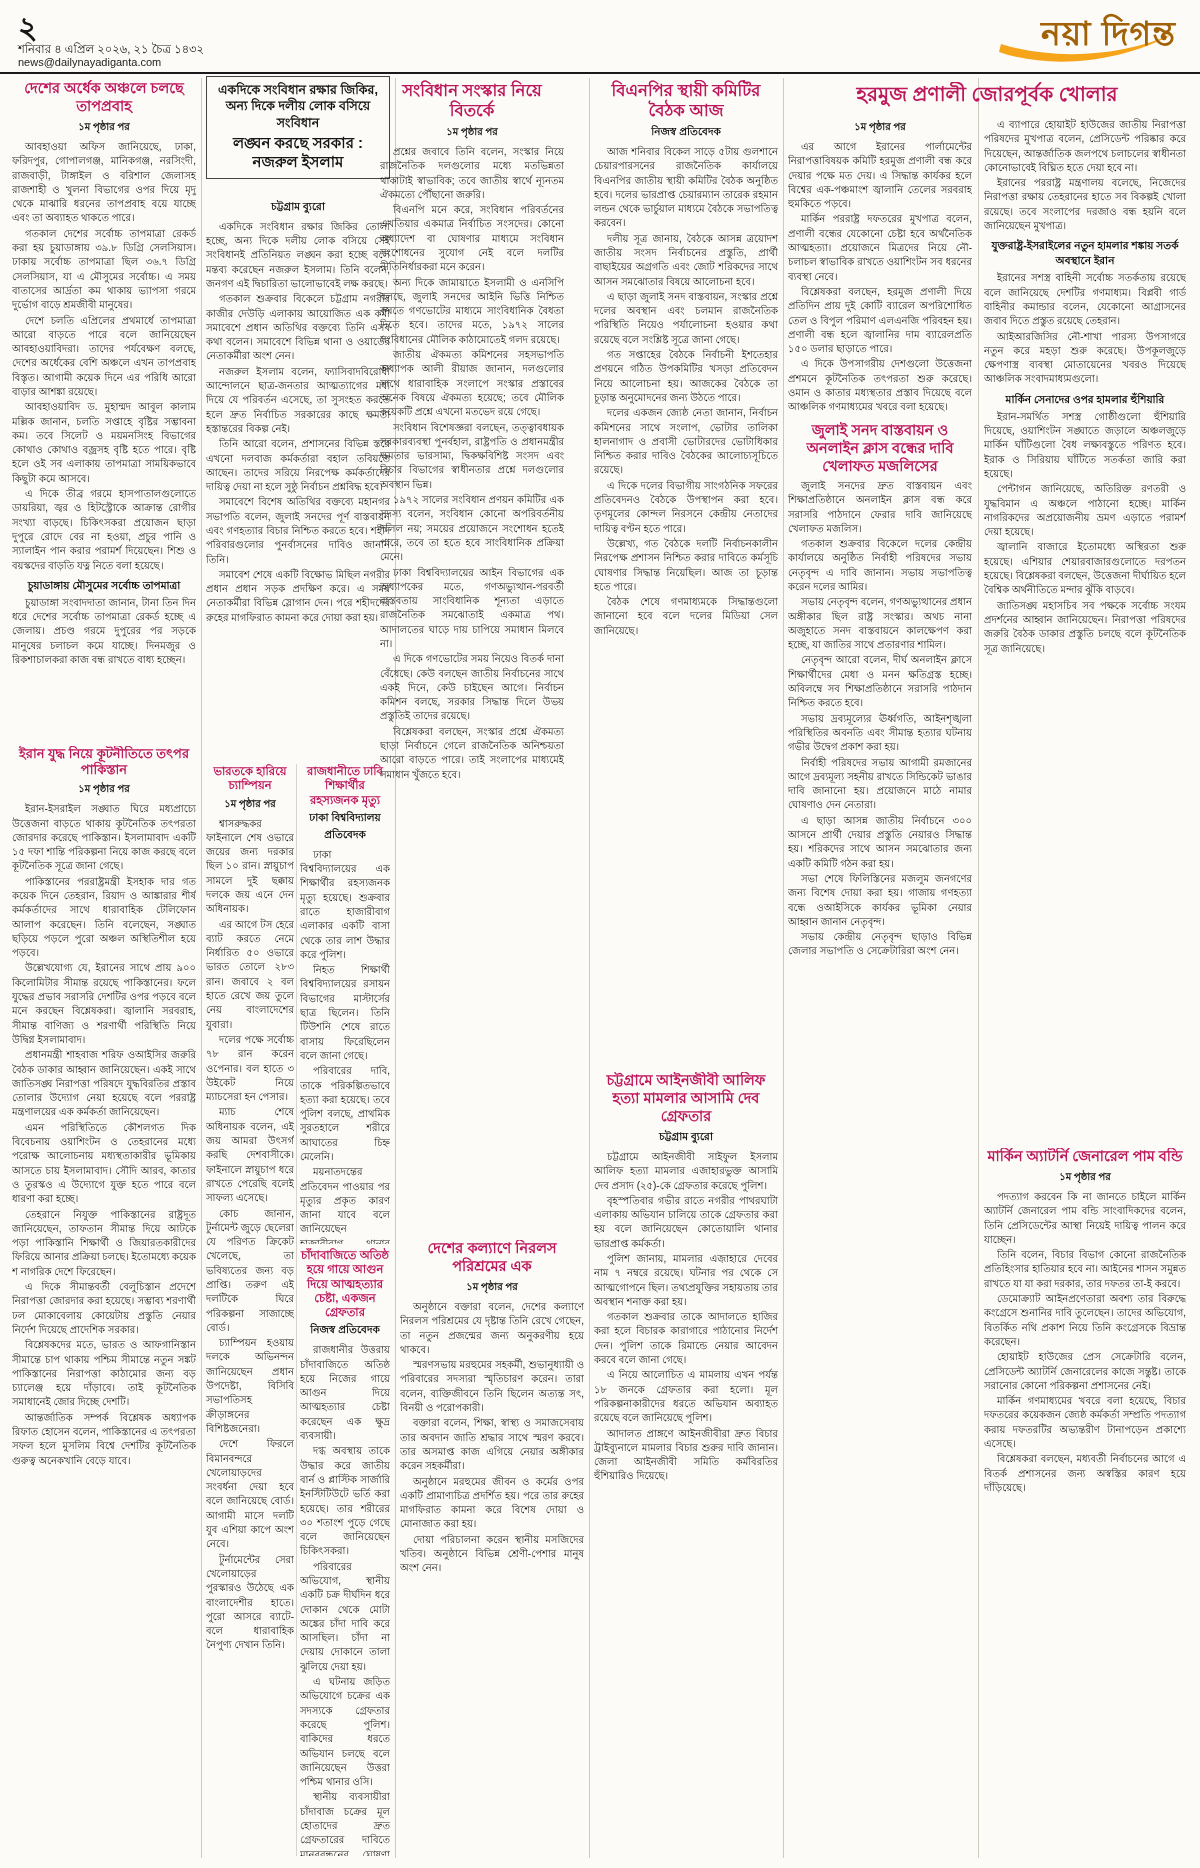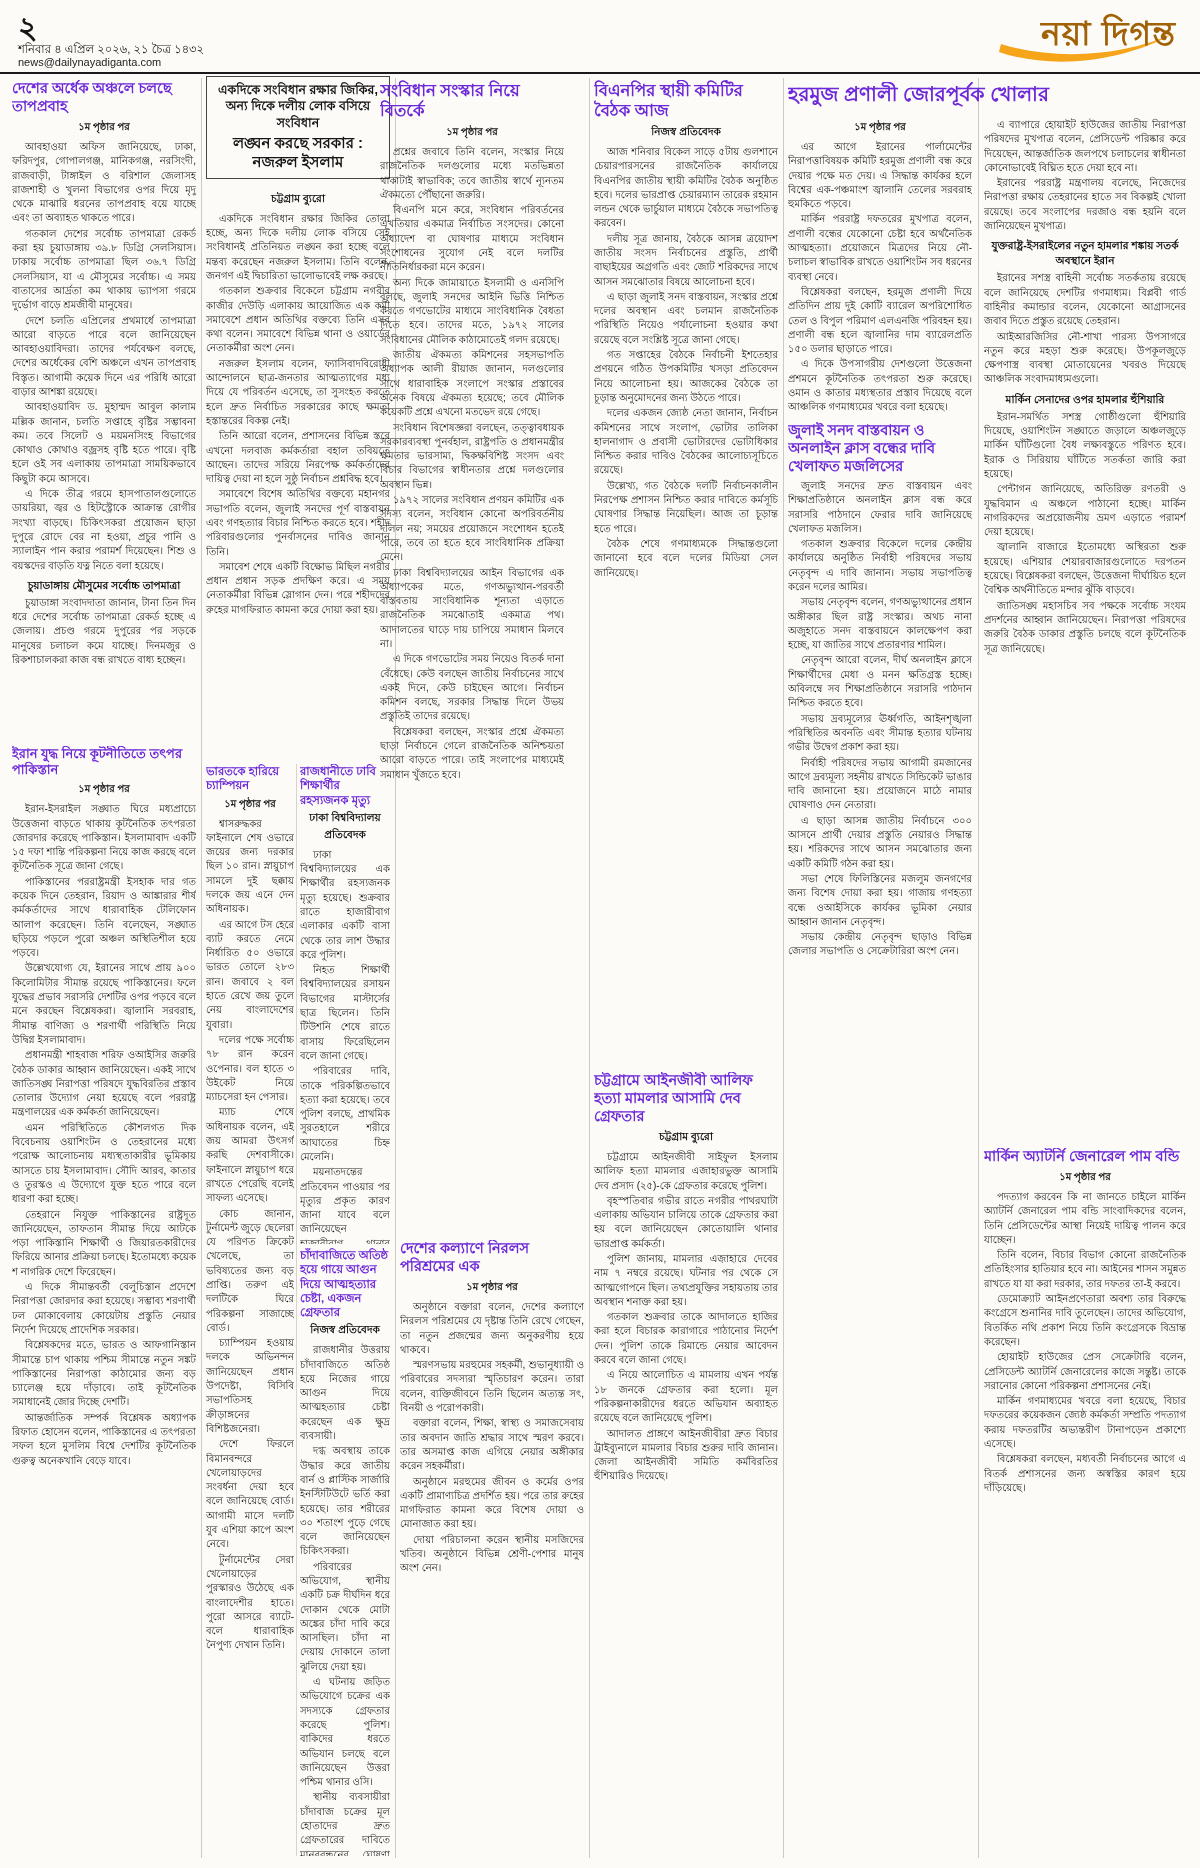--- a/index.html
+++ b/index.html
@@ -14,32 +14,32 @@
   .dateline{position:absolute;left:18px;top:41px;font-size:11.5px;}
   .email{position:absolute;left:18px;top:56px;font-size:11px;color:#222;}
   .logo{position:absolute;right:20px;top:2px;width:185px;height:66px;}
   .logo svg{position:absolute;left:0;top:24px;width:185px;height:40px;}
   .logo-text{position:absolute;right:4px;top:6px;font-size:33px;font-weight:bold;color:#a16207;letter-spacing:1px;}
   
   .vrule{position:absolute;top:78px;height:1780px;width:1px;background:#cfc9bf;}
   .vrule-sub{position:absolute;width:1px;background:#d9d4cb;}
   
   .article{position:absolute;overflow:hidden;}
-  .hl{font-weight:bold;text-align:left;line-height:1.24;margin:0 0 3px 0;color:#6d28d9;}
+  .hl{font-weight:bold;text-align:center;line-height:1.24;margin:0 0 3px 0;color:#be185d;}
   .hl-xl{font-size:20px;}
   .hl-lg{font-size:16.5px;}
   .hl-md{font-size:14.5px;}
   .hl-s{font-size:13px;}
   .hl-xs{font-size:11.5px;}
   .kicker{font-size:10px;font-weight:bold;text-align:center;margin:1px 0 4px 0;}
   .byline{font-size:10.5px;font-weight:bold;text-align:center;margin:1px 0 4px 0;}
   .body-text{font-size:10px;line-height:1.43;text-align:justify;color:#1c1c1c;}
   .body-text p{margin:0 0 1px 0;text-indent:13px;}
   .body-text p.bold-sub{font-weight:bold;text-align:center;text-indent:0;margin:5px 0 3px 0;font-size:10.5px;color:#0e0e0e;}
-  .box-head{border:1px solid #444;padding:5px 4px 6px 4px;margin:0 0 12px 0;background:#fcfbf7;}
+  .box-head{border:1px solid #444;padding:5px 4px 6px 4px;margin:0 0 20px 0;background:#fcfbf7;}
   .box-head .top-lines{font-size:12.5px;font-weight:bold;text-align:center;line-height:1.3;}
   .box-head .main-line{font-size:15px;font-weight:bold;text-align:center;line-height:1.3;margin-top:2px;}
 </style>
 </head>
 <body>
 
 <div class="page">
 
   <div class="masthead">
     <div class="page-num">২</div>
@@ -174,20 +174,21 @@
 
   <section class="article" style="left:594px;top:80px;width:184px;height:948px">
     <h2 class="hl hl-lg">বিএনপির স্থায়ী কমিটির বৈঠক আজ</h2>
     <div class="byline">নিজস্ব প্রতিবেদক</div>
     <div class="body-text">
         <p>আজ শনিবার বিকেল সাড়ে ৫টায় গুলশানে চেয়ারপারসনের রাজনৈতিক কার্যালয়ে বিএনপির জাতীয় স্থায়ী কমিটির বৈঠক অনুষ্ঠিত হবে। দলের ভারপ্রাপ্ত চেয়ারম্যান তারেক রহমান লন্ডন থেকে ভার্চুয়াল মাধ্যমে বৈঠকে সভাপতিত্ব করবেন।</p>
         <p>দলীয় সূত্র জানায়, বৈঠকে আসন্ন ত্রয়োদশ জাতীয় সংসদ নির্বাচনের প্রস্তুতি, প্রার্থী বাছাইয়ের অগ্রগতি এবং জোট শরিকদের সাথে আসন সমঝোতার বিষয়ে আলোচনা হবে।</p>
         <p>এ ছাড়া জুলাই সনদ বাস্তবায়ন, সংস্কার প্রশ্নে দলের অবস্থান এবং চলমান রাজনৈতিক পরিস্থিতি নিয়েও পর্যালোচনা হওয়ার কথা রয়েছে বলে সংশ্লিষ্ট সূত্রে জানা গেছে।</p>
         <p>গত সপ্তাহের বৈঠকে নির্বাচনী ইশতেহার প্রণয়নে গঠিত উপকমিটির খসড়া প্রতিবেদন নিয়ে আলোচনা হয়। আজকের বৈঠকে তা চূড়ান্ত অনুমোদনের জন্য উঠতে পারে।</p>
         <p>দলের একজন জ্যেষ্ঠ নেতা জানান, নির্বাচন কমিশনের সাথে সংলাপ, ভোটার তালিকা হালনাগাদ ও প্রবাসী ভোটারদের ভোটাধিকার নিশ্চিত করার দাবিও বৈঠকের আলোচ্যসূচিতে রয়েছে।</p>
+        <p>এ দিকে দলের বিভাগীয় সাংগঠনিক সফরের প্রতিবেদনও বৈঠকে উপস্থাপন করা হবে। তৃণমূলের কোন্দল নিরসনে কেন্দ্রীয় নেতাদের দায়িত্ব বণ্টন হতে পারে।</p>
         <p>উল্লেখ্য, গত বৈঠকে দলটি নির্বাচনকালীন নিরপেক্ষ প্রশাসন নিশ্চিত করার দাবিতে কর্মসূচি ঘোষণার সিদ্ধান্ত নিয়েছিল। আজ তা চূড়ান্ত হতে পারে।</p>
         <p>বৈঠক শেষে গণমাধ্যমকে সিদ্ধান্তগুলো জানানো হবে বলে দলের মিডিয়া সেল জানিয়েছে।</p>
       </div>
   </section>
 
   <section class="article" style="left:594px;top:1072px;width:184px;height:824px">
     <h2 class="hl hl-md">চট্টগ্রামে আইনজীবী আলিফ হত্যা মামলার আসামি দেব গ্রেফতার</h2>
     <div class="byline">চট্টগ্রাম ব্যুরো</div>
     <div class="body-text">
         <p>চট্টগ্রামে আইনজীবী সাইফুল ইসলাম আলিফ হত্যা মামলার এজাহারভুক্ত আসামি দেব প্রসাদ (২৫)-কে গ্রেফতার করেছে পুলিশ।</p>

